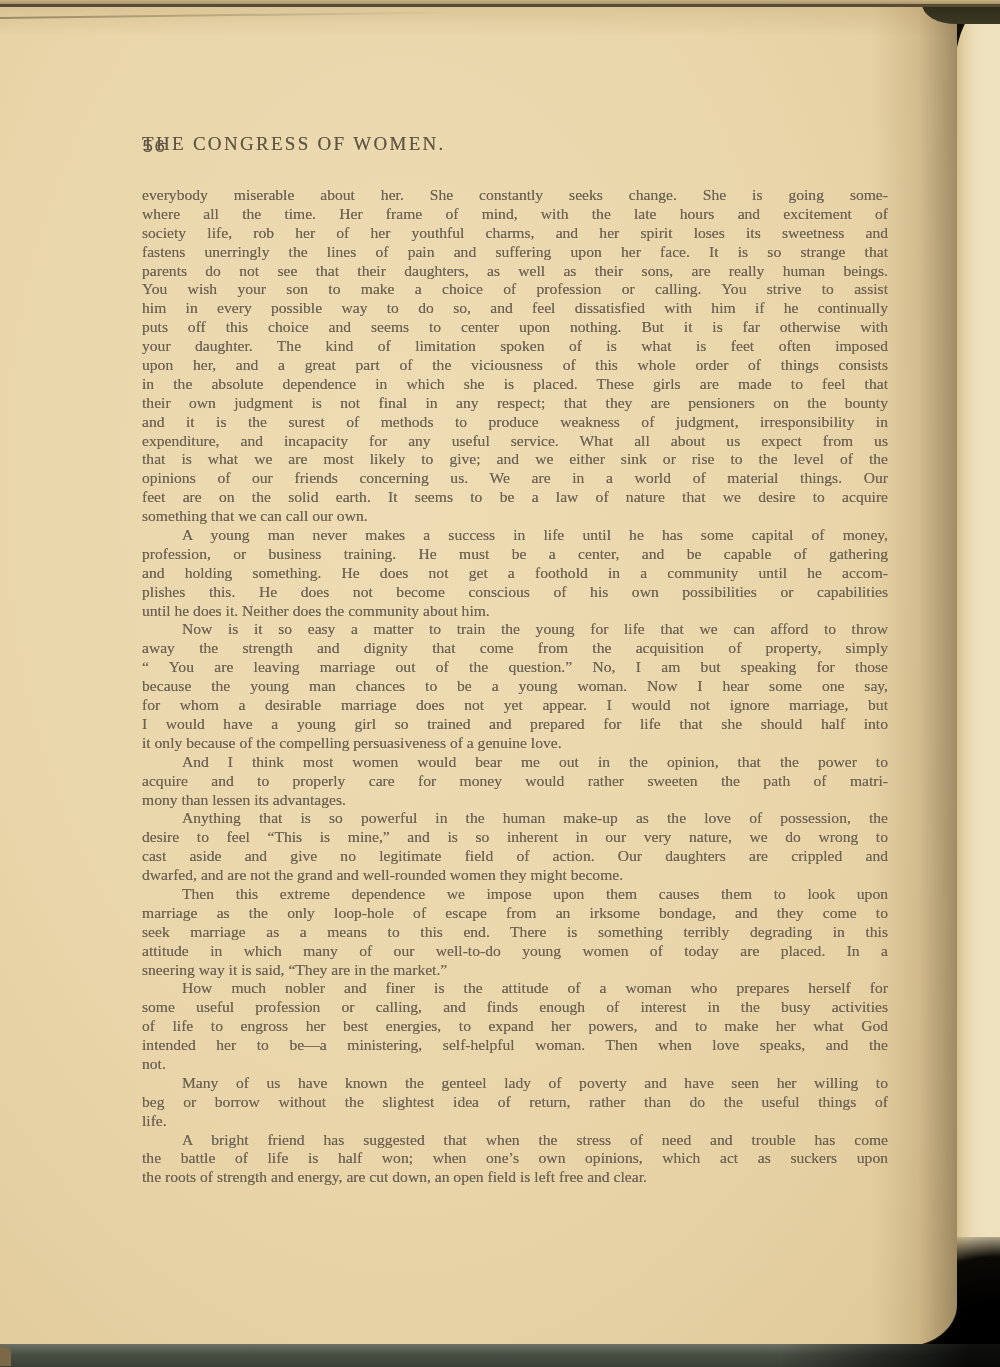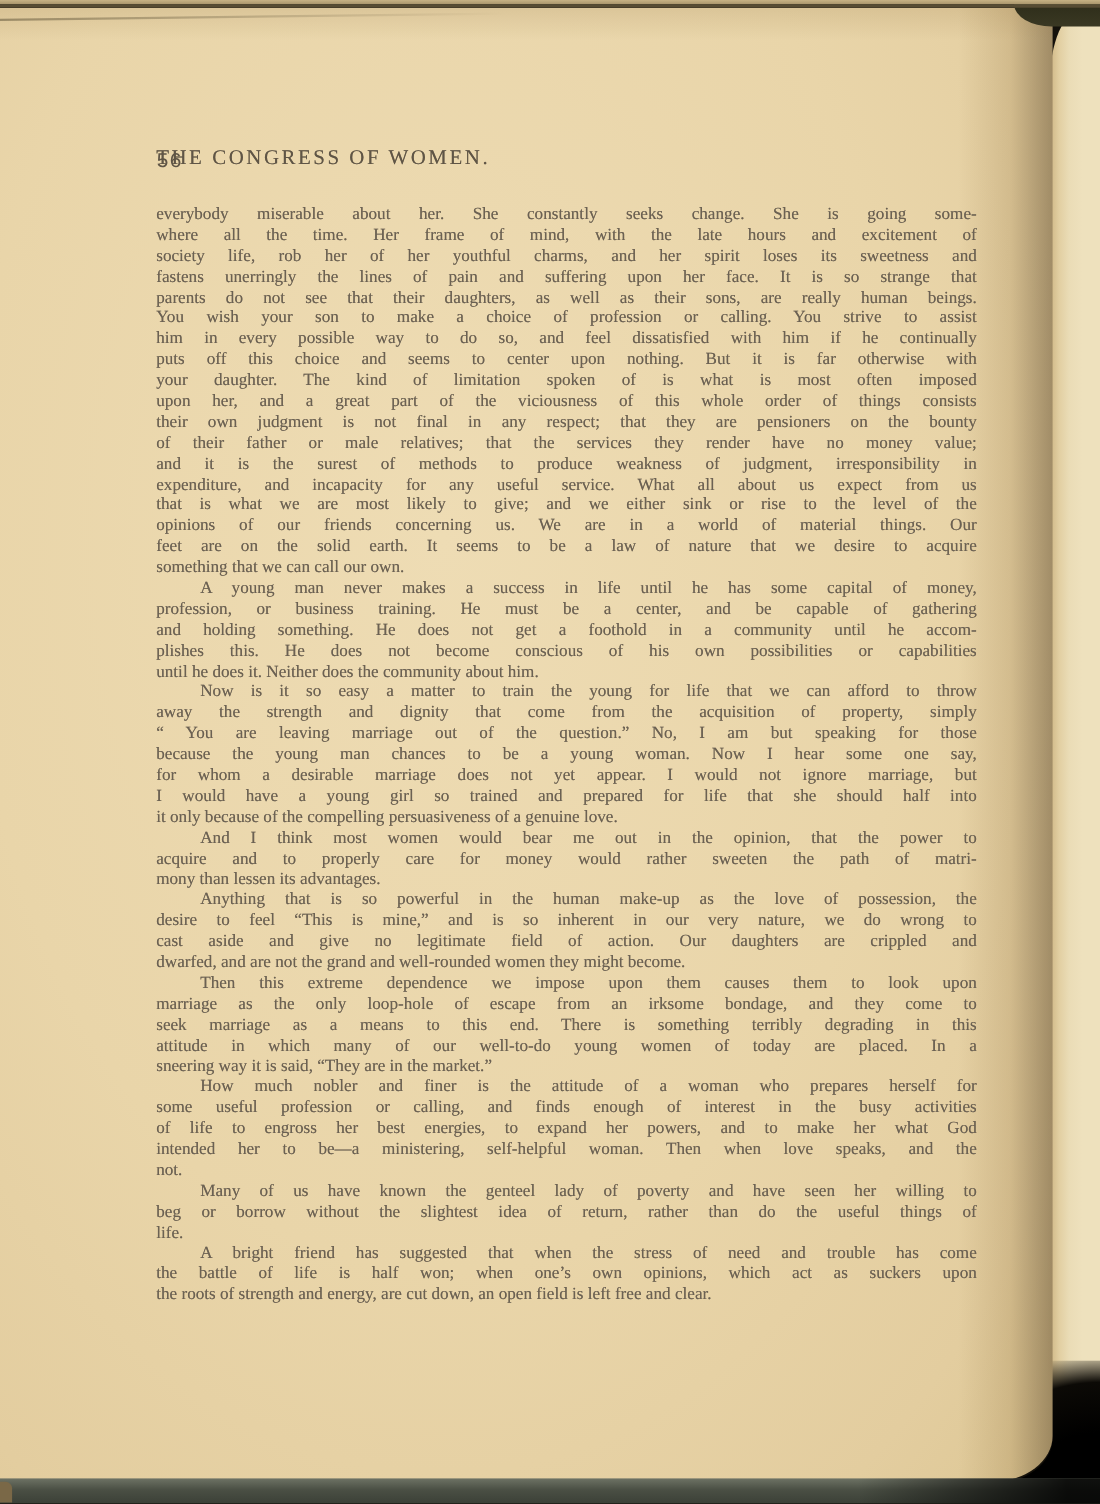--- a/index.html
+++ b/index.html
@@ -158,24 +158,24 @@
     </div>
     <div class="text-block">
         <div class="line">everybody miserable about her.  She constantly seeks change.  She is going some-</div>
         <div class="line">where all the time.  Her frame of mind, with the late hours and excitement of</div>
         <div class="line">society life, rob her of her youthful charms, and her spirit loses its sweetness and</div>
         <div class="line">fastens unerringly the lines of pain and suffering upon her face.  It is so strange that</div>
         <div class="line">parents do not see that their daughters, as well as their sons, are really human beings.</div>
         <div class="line">You wish your son to make a choice of profession or calling.  You strive to assist</div>
         <div class="line">him in every possible way to do so, and feel dissatisfied with him if he continually</div>
         <div class="line">puts off this choice and seems to center upon nothing.  But it is far otherwise with</div>
-        <div class="line">your daughter.  The kind of limitation spoken of is what is most often imposed</div>
+        <div class="line">your daughter.  The kind of limitation spoken of is what is feet often imposed</div>
         <div class="line">upon her, and a great part of the viciousness of this whole order of things consists</div>
+        <div class="line">in the absolute dependence in which she is placed.  These girls are made to feel that</div>
         <div class="line">their own judgment is not final in any respect; that they are pensioners on the bounty</div>
-        <div class="line">of their father or male relatives; that the services they render have no money value;</div>
         <div class="line">and it is the surest of methods to produce weakness of judgment, irresponsibility in</div>
         <div class="line">expenditure, and incapacity for any useful service.  What all about us expect from us</div>
         <div class="line">that is what we are most likely to give; and we either sink or rise to the level of the</div>
         <div class="line">opinions of our friends concerning us.  We are in a world of material things.  Our</div>
         <div class="line">feet are on the solid earth.  It seems to be a law of nature that we desire to acquire</div>
         <div class="line para-end">something that we can call our own.</div>
         <div class="line para-start">A young man never makes a success in life until he has some capital of money,</div>
         <div class="line">profession, or business training.  He must be a center, and be capable of gathering</div>
         <div class="line">and holding something.  He does not get a foothold in a community until he accom-</div>
         <div class="line">plishes this.  He does not become conscious of his own possibilities or capabilities</div>

